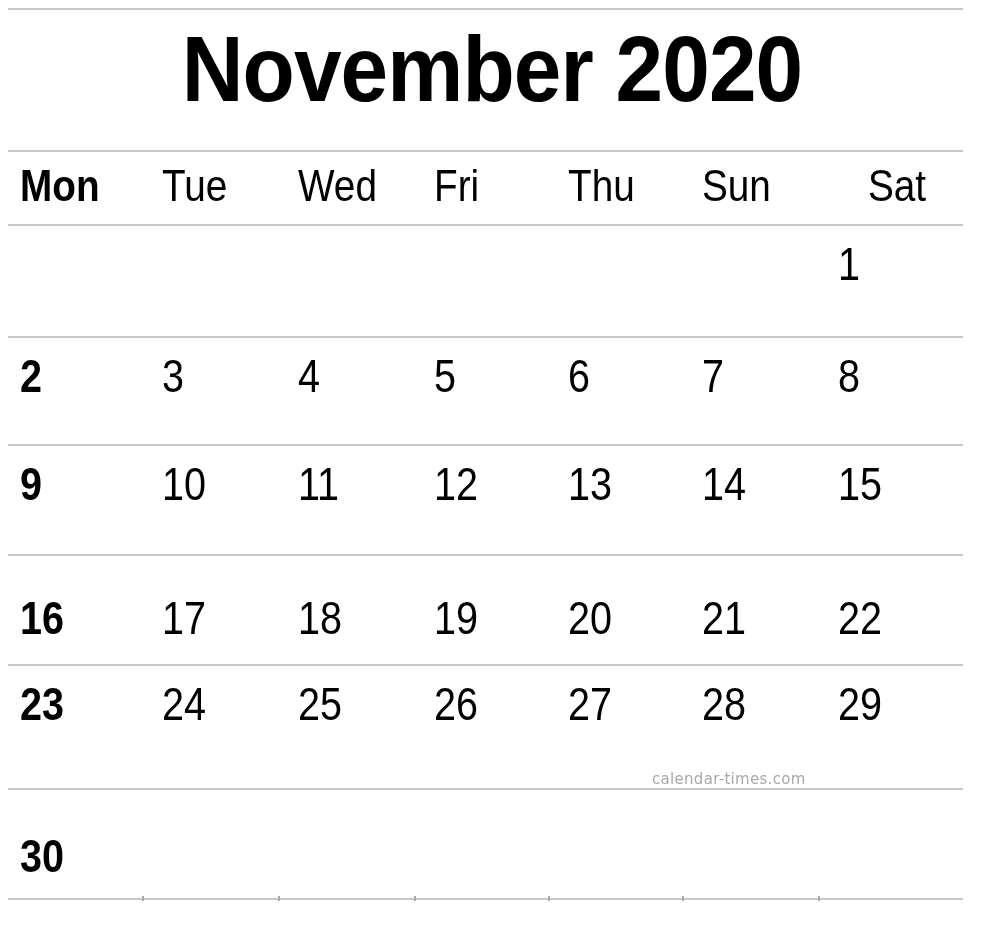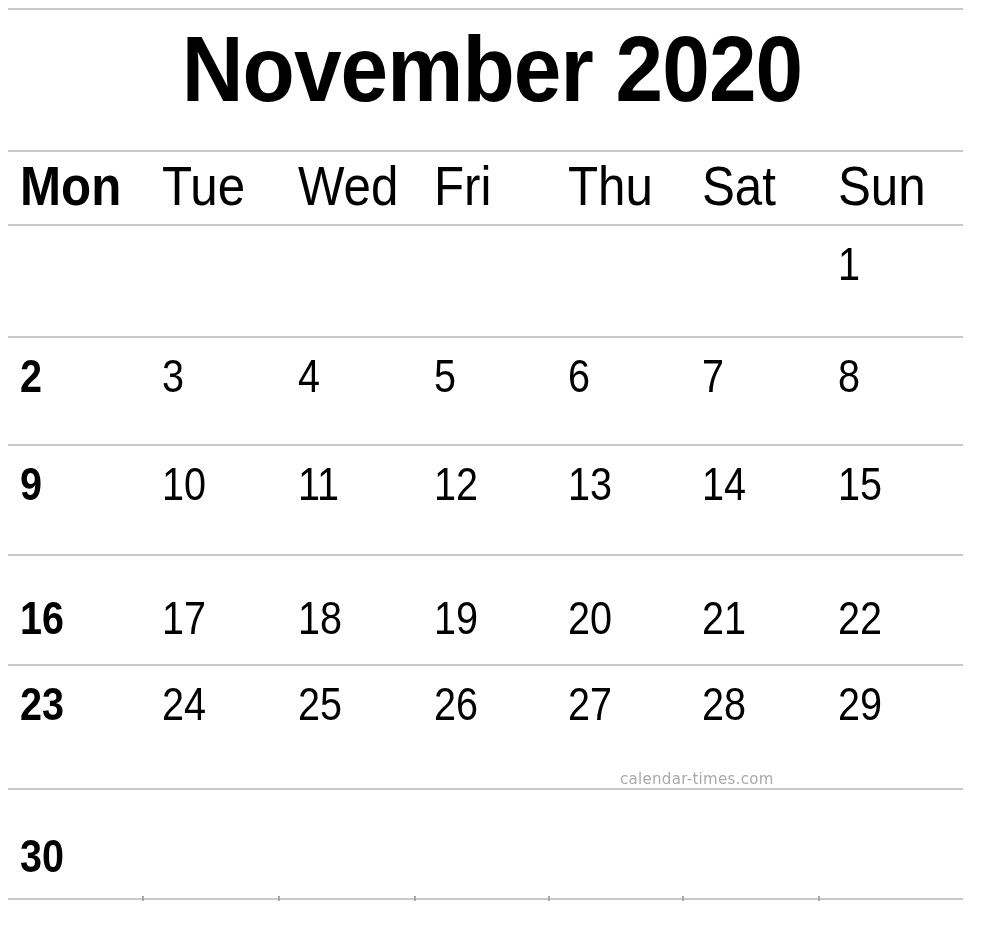--- a/index.html
+++ b/index.html
@@ -89,21 +89,21 @@
   .col4 { width: 134px; }
   .col5 { width: 136px; }
   .col6 { width: 166px; }
 
   
   #dow-row {
     top: 158px;
     height: 62px;
   }
   #dow-row .cell {
-    font-size: 56px;
+    font-size: 44px;
     line-height: 56px;
     font-weight: 400;
     font-family: "Liberation Sans Narrow", "Liberation Sans", "DejaVu Sans Condensed", sans-serif;
     transform-origin: left center;
     color: #000000;
   }
   #dow-row .cell span {
     display: inline-block;
     transform: scaleX(0.88);
     transform-origin: left center;
@@ -132,21 +132,21 @@
     transform: scaleX(0.86);
     transform-origin: left center;
   }
   .week-row .cell.is-bold span { font-weight: 700; }
   .week-row .cell.empty span { visibility: hidden; }
 
   
   #watermark {
     position: absolute;
     top: 770px;
-    left: 620px;
+    left: 652px;
     font-size: 15px;
     line-height: 18px;
     letter-spacing: 0.3px;
     color: #a9a9a9;
     font-family: "DejaVu Sans", sans-serif;
     white-space: nowrap;
   }
 </style>
 </head>
 <body>
@@ -158,22 +158,22 @@
   <div id="page-title">November 2020</div>
 
   <div class="hrule above-dow"></div>
 
   <div class="grid-row" id="dow-row">
     <div class="cell col0 is-bold"><span>Mon</span></div>
     <div class="cell col1"><span>Tue</span></div>
     <div class="cell col2"><span>Wed</span></div>
     <div class="cell col4"><span>Fri</span></div>
     <div class="cell col3"><span>Thu</span></div>
+    <div class="cell col6"><span>Sun</span></div>
     <div class="cell col5"><span>Sat</span></div>
-    <div class="cell col6"><span>Sun</span></div>
   </div>
 
   <div class="hrule under-dow"></div>
 
   <div class="grid-row week-row" id="week-0">
     <div class="cell col0 is-bold empty"><span></span></div>
     <div class="cell col1 empty"><span></span></div>
     <div class="cell col2 empty"><span></span></div>
     <div class="cell col3 empty"><span></span></div>
     <div class="cell col4 empty"><span></span></div>

